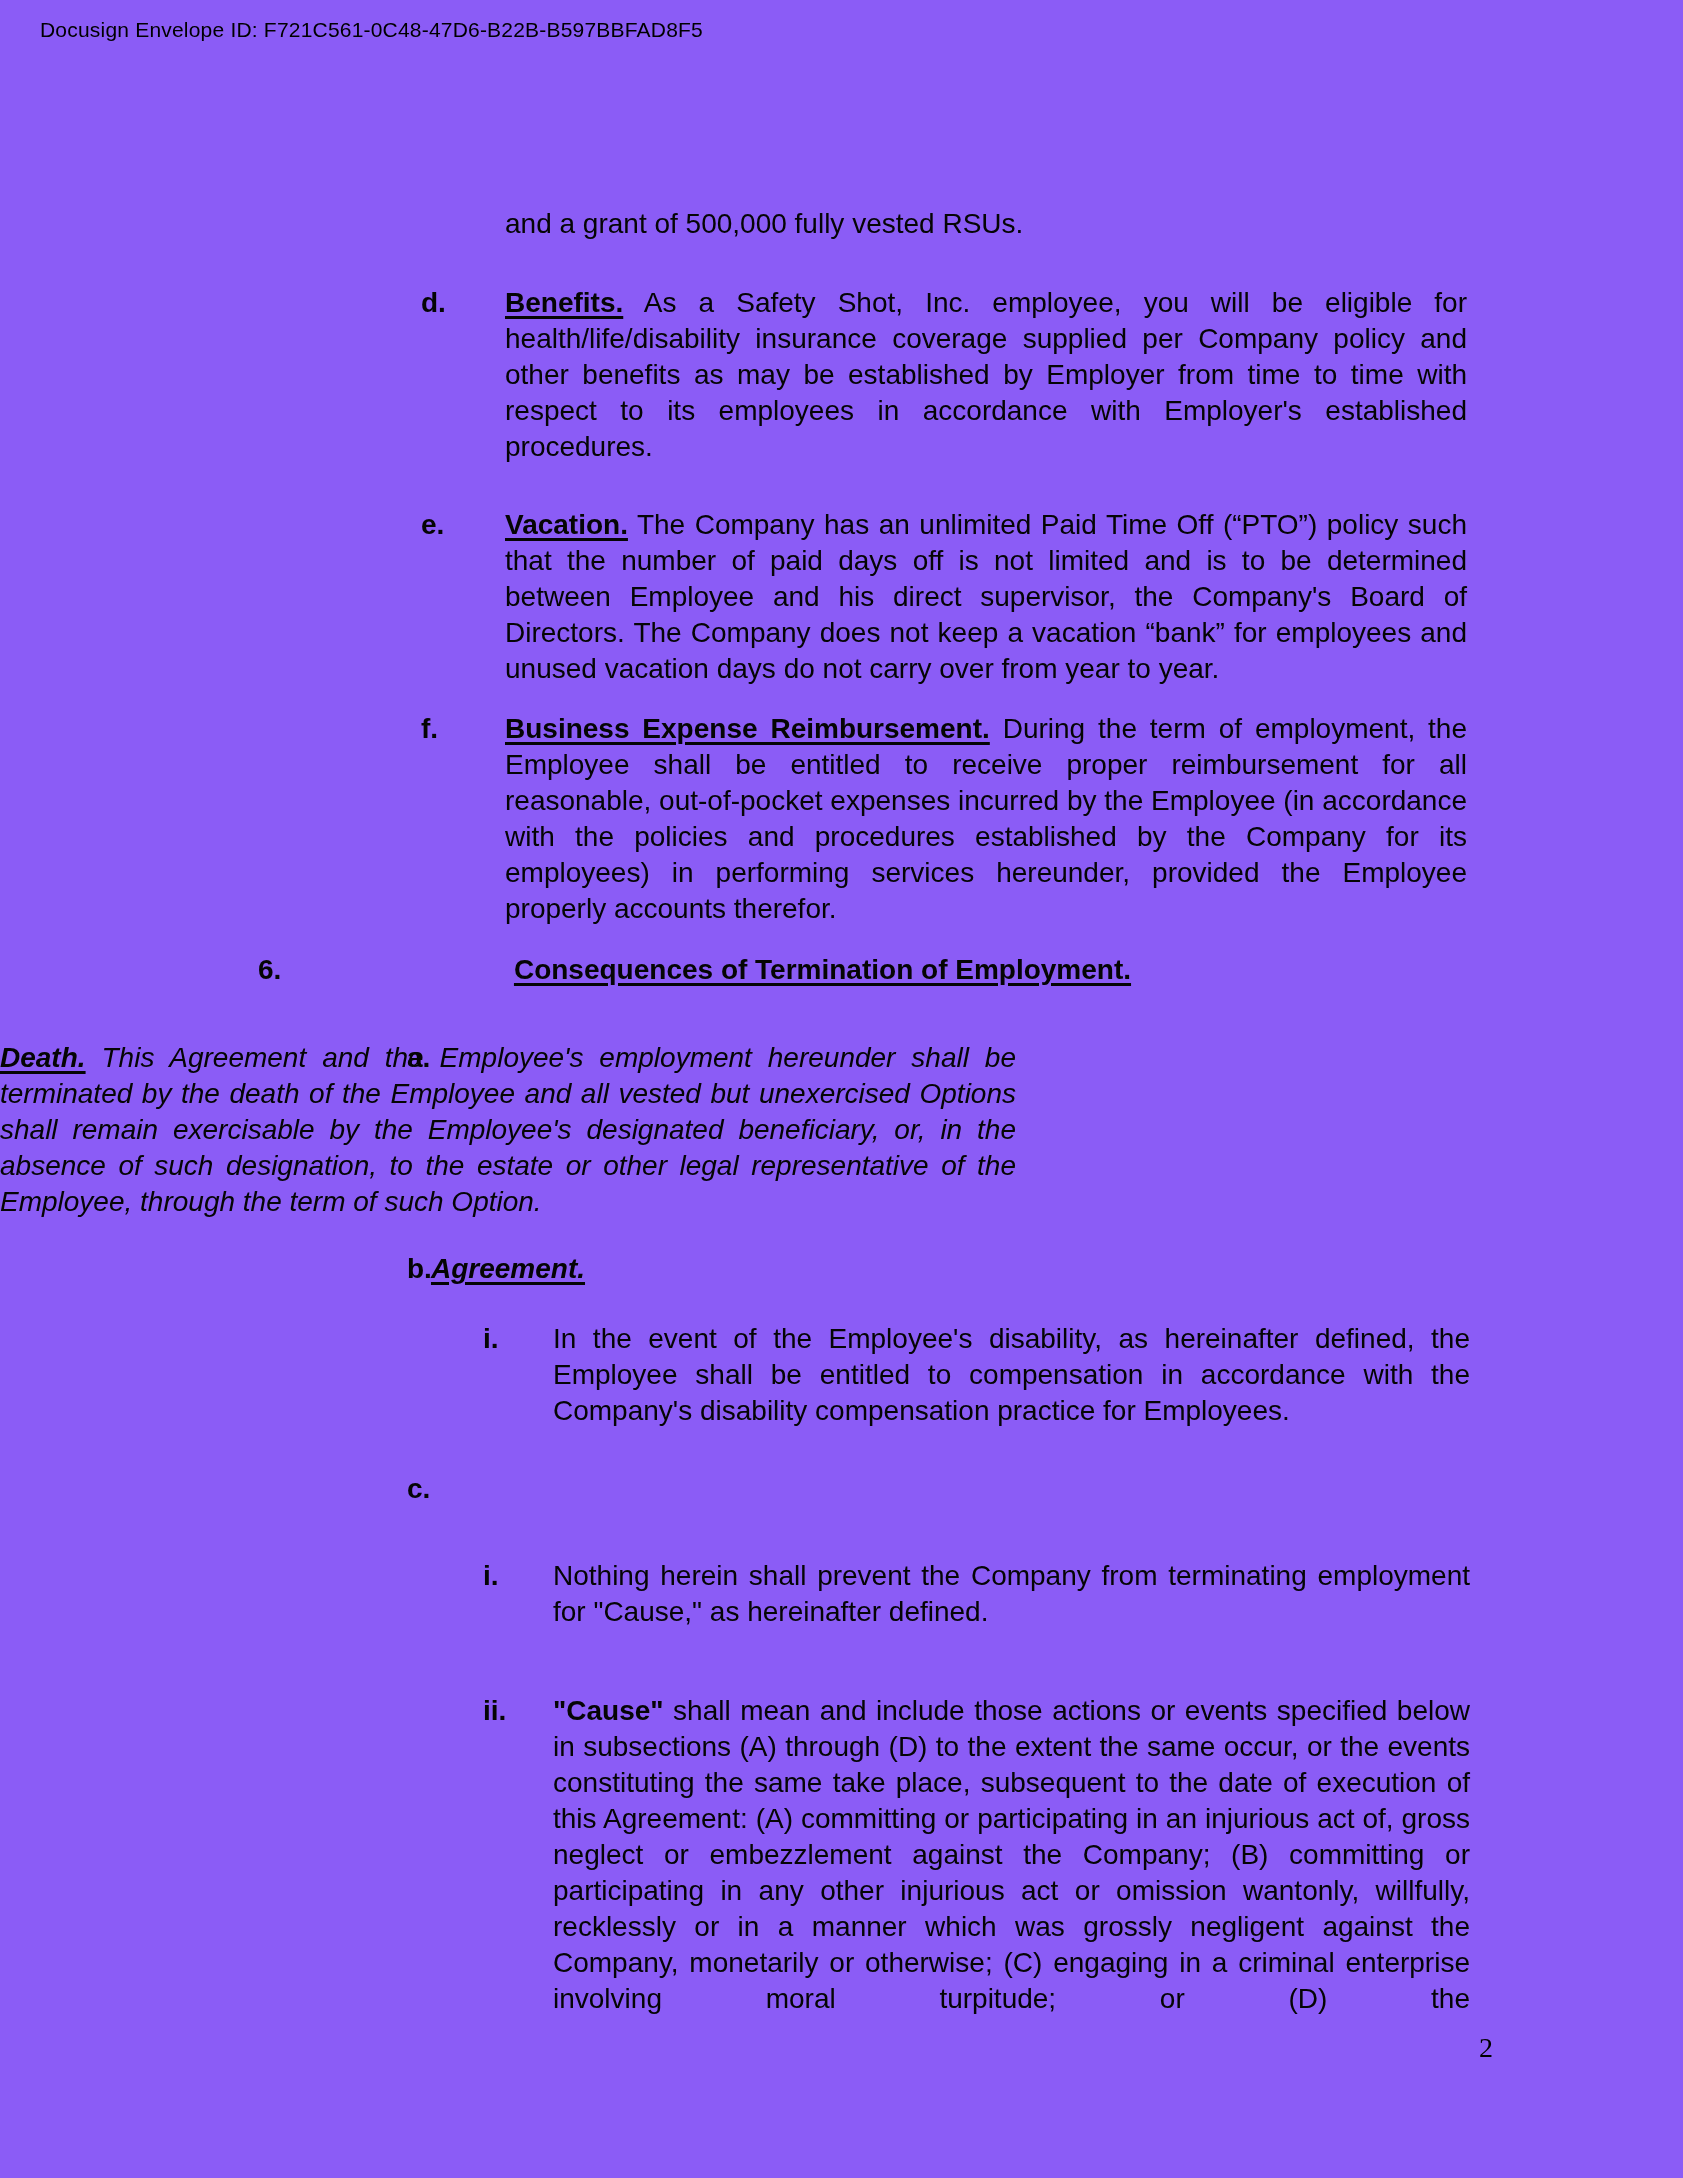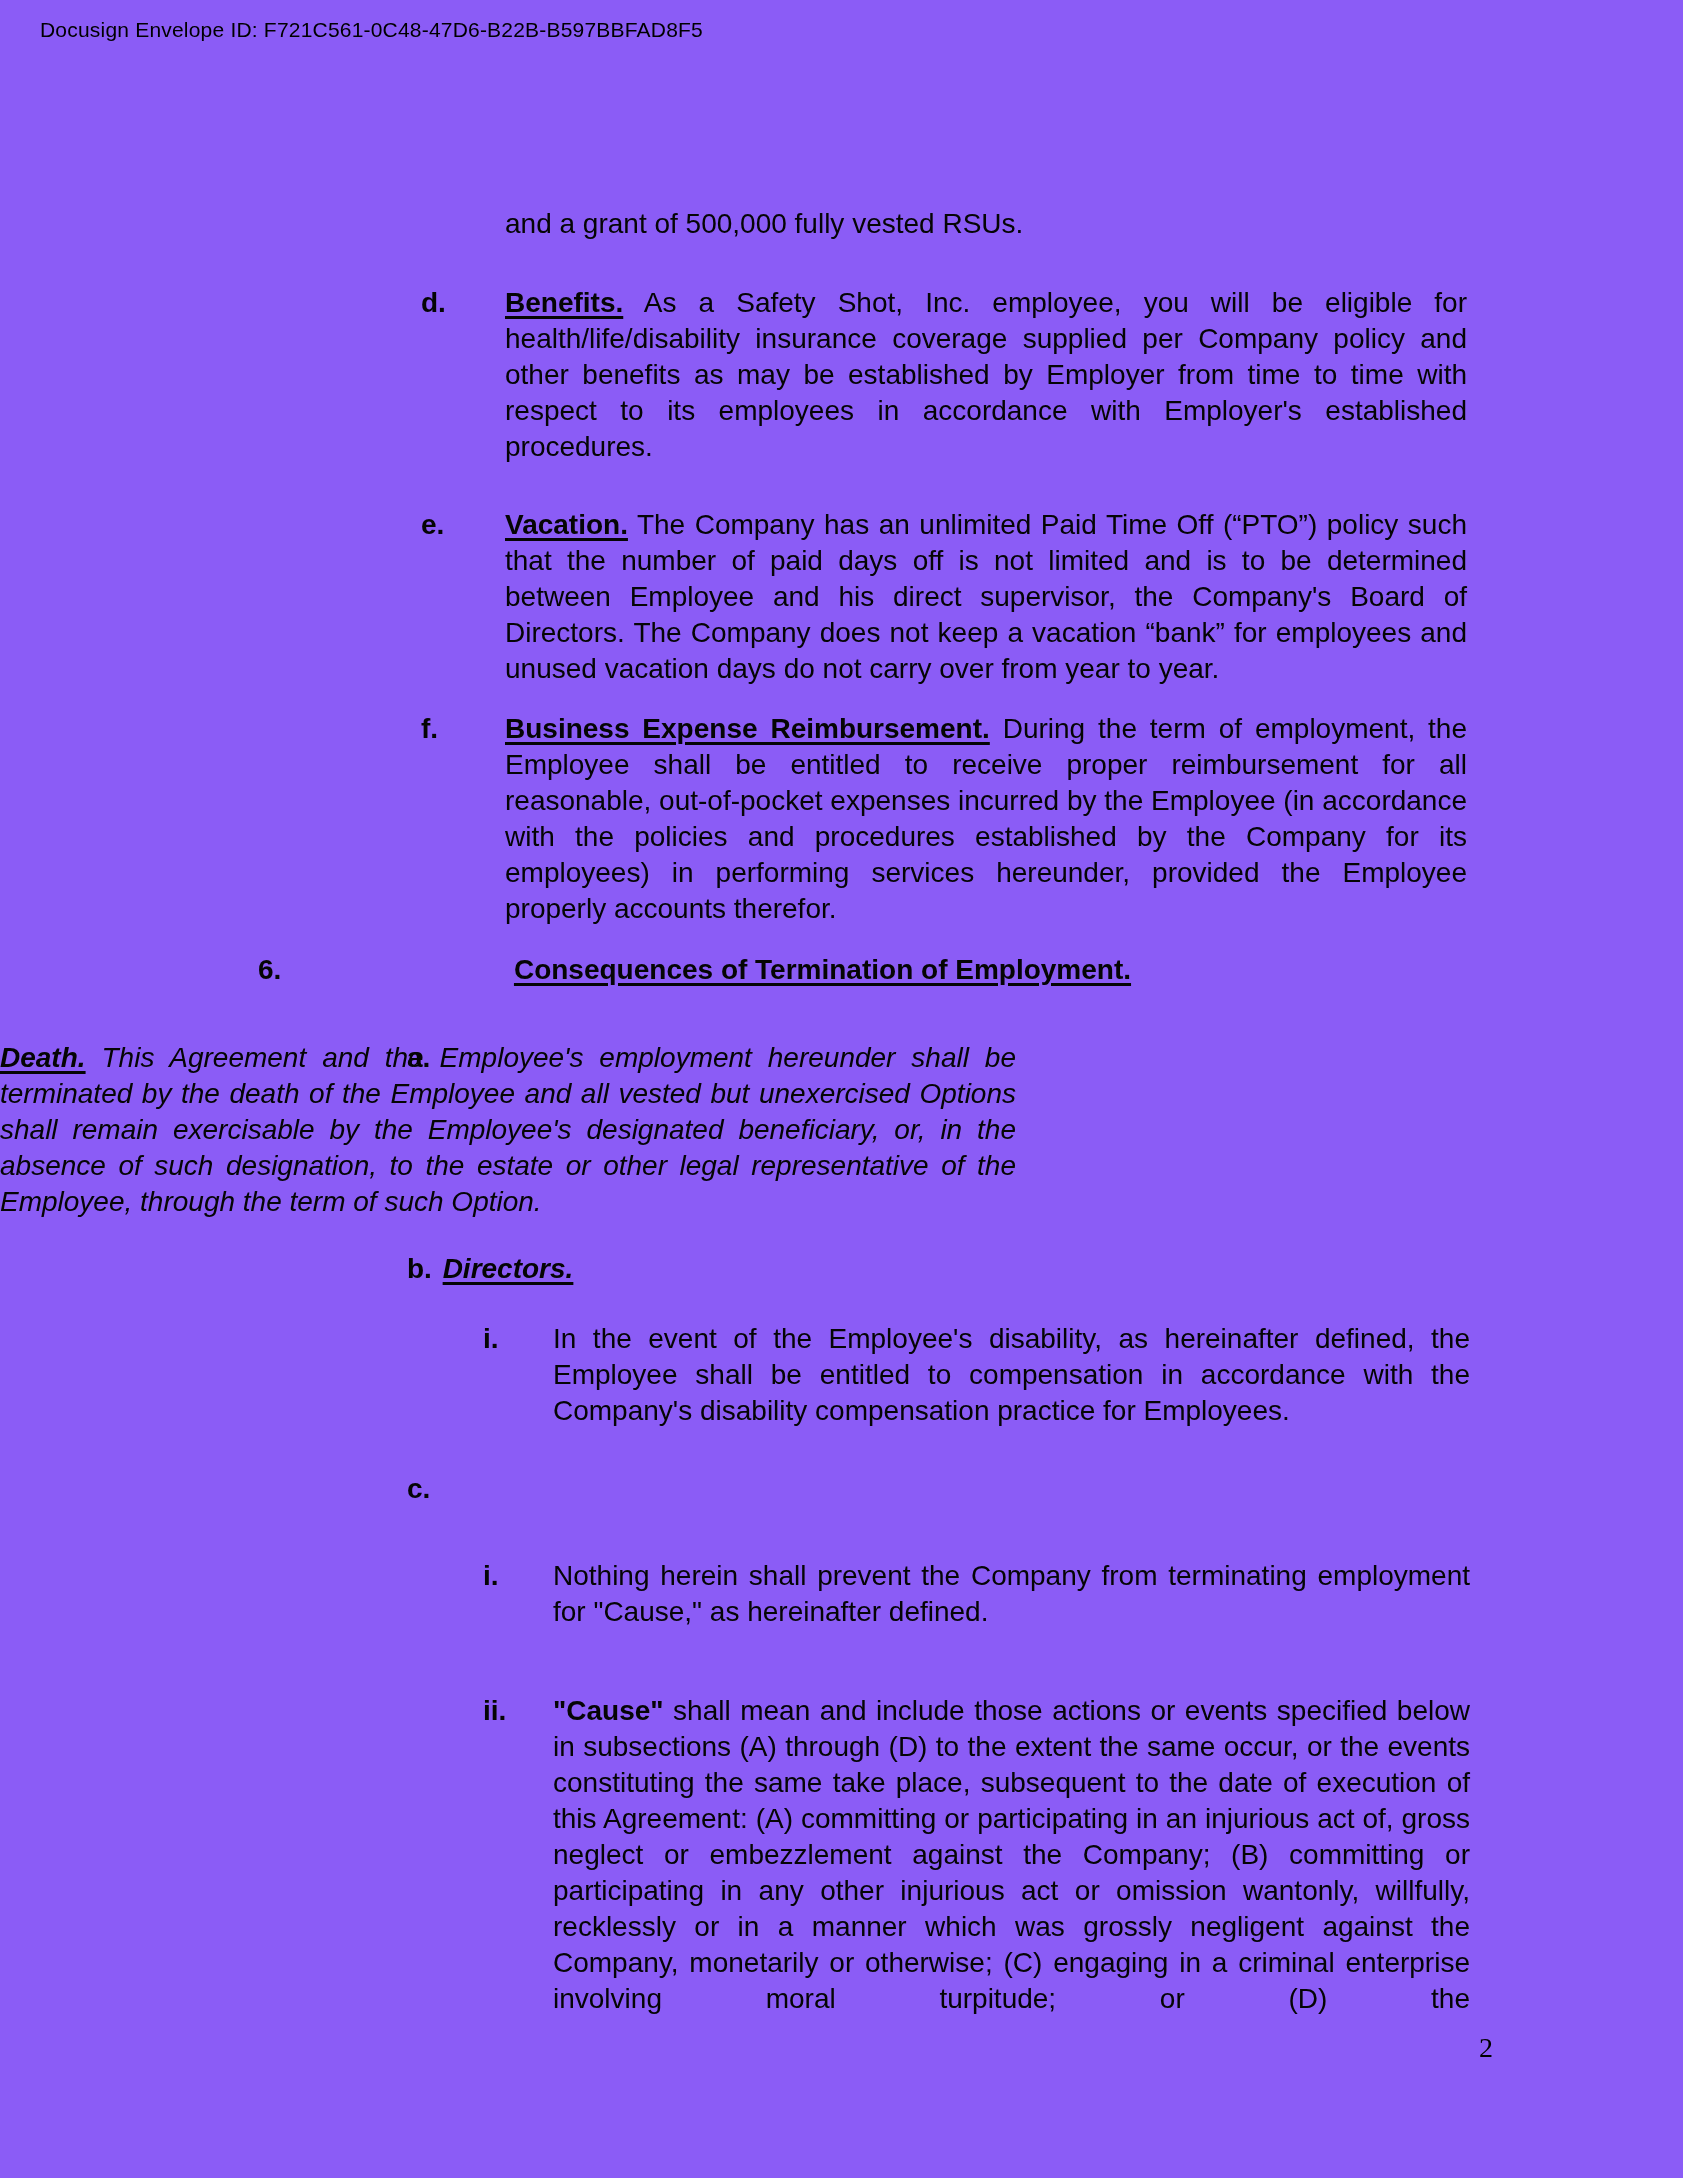--- a/index.html
+++ b/index.html
@@ -98,21 +98,21 @@
     <div class="txt noj"><span class="lead">Consequences of Termination of Employment.</span></div>
   </div>
 
   <div class="para l2" style="top:1040px">
     <span class="lbl">a.</span>
     <div class="txt"><span class="lead">Death.</span><span> This Agreement and the Employee's employment hereunder shall be terminated by the death of the Employee and all vested but unexercised Options shall remain exercisable by the Employee's designated beneficiary, or, in the absence of such designation, to the estate or other legal representative of the Employee, through the term of such Option.</span></div>
   </div>
 
   <div class="para l2" style="top:1251px">
     <span class="lbl">b.</span>
-    <div class="txt noj"><span class="lead">Directors.</span></div>
+    <div class="txt noj"><span class="lead">Agreement.</span></div>
   </div>
 
   <div class="para l3" style="top:1321px">
     <span class="lbl">i.</span>
     <div class="txt">In the event of the Employee's disability, as hereinafter defined, the Employee shall be entitled to compensation in accordance with the Company's disability compensation practice for Employees.</div>
   </div>
 
   <div class="para l2" style="top:1471px">
     <span class="lbl">c.</span>
   </div>

